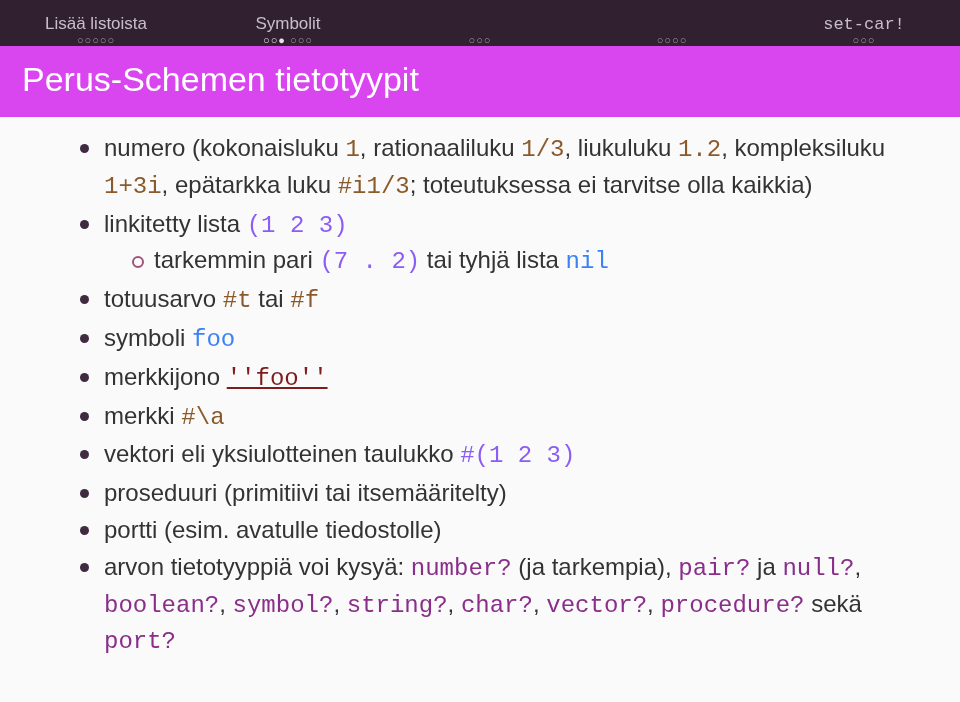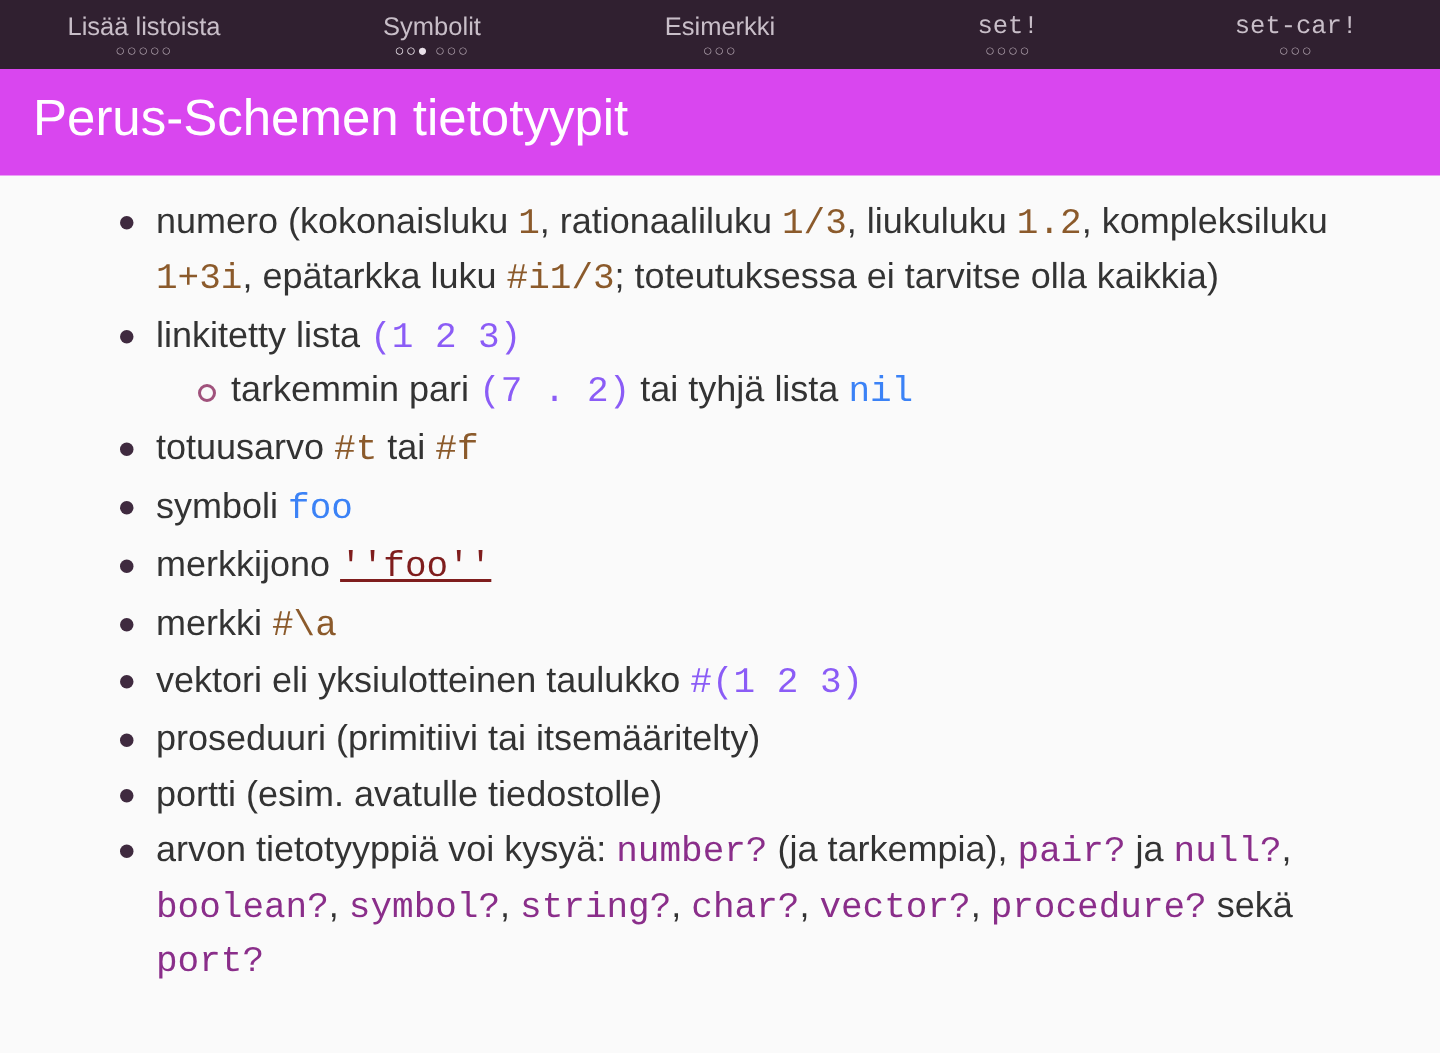--- a/index.html
+++ b/index.html
@@ -14,21 +14,21 @@
     font-weight: 300;
   }
   .tt { font-family: "Consolas", "Menlo", "Courier New", monospace; }
   
   .navbar {
     display: flex;
     background: #302030;
     height: 46px;
     color: #d0c8d0;
     font-size: 17px;
-    align-items: center;
+    align-items: flex-end;
     padding-top: 2px;
   }
   .nav-section {
     flex: 1;
     text-align: center;
   }
   .nav-section .label { color: #c8bec8; font-weight: 300; }
   .nav-section .prog { margin-top: 1px; line-height: 1; letter-spacing: 1px; color: #a89aa6; font-size: 11px; }
   .nav-section .prog .on { color: #e8e0e8; }
   
@@ -83,25 +83,23 @@
 <div class="navbar" id="navbar">
     <div class="nav-section">
       <div class="label">Lisää listoista</div>
       <div class="prog">○○○○○</div>
     </div>
     <div class="nav-section">
       <div class="label">Symbolit</div>
       <div class="prog"><span class="on">○○●</span>&nbsp;○○○</div>
     </div>
     <div class="nav-section">
-      <div class="label">Esimerkki</div>
       <div class="prog">○○○</div>
     </div>
     <div class="nav-section">
-      <div class="label tt">set!</div>
       <div class="prog">○○○○</div>
     </div>
     <div class="nav-section">
       <div class="label tt">set-car!</div>
       <div class="prog">○○○</div>
     </div>
   </div>
 
 <div class="title-band">Perus-Schemen tietotyypit</div>
 

